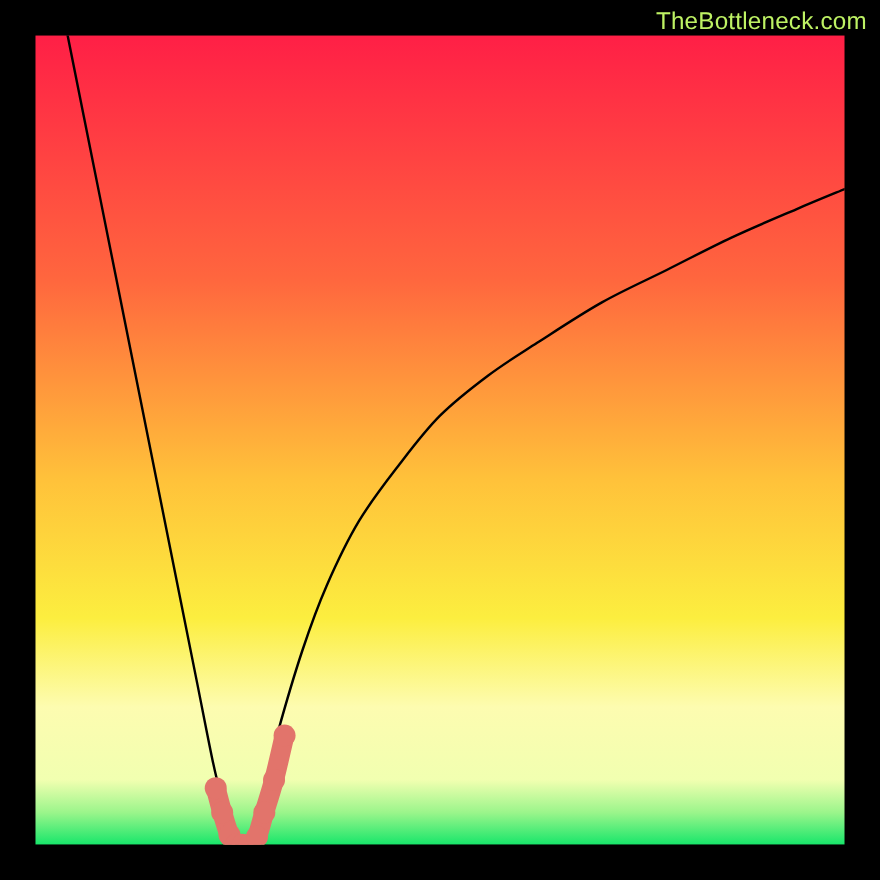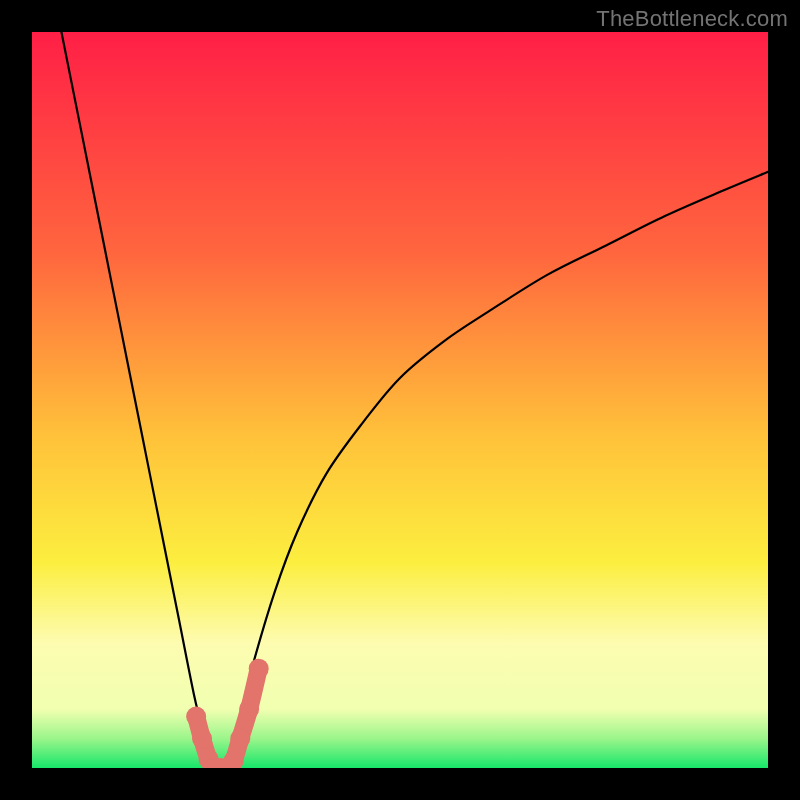--- a/index.html
+++ b/index.html
@@ -38,21 +38,21 @@
     position: absolute;
     left: 0;
     top: 0;
     width: 100%;
     height: 100%;
   }
   .watermark {
     position: absolute;
     top: 6px;
     right: 12px;
-    color: #737373;
+    color: #bef264;
     font-size: 22px;
     font-weight: 500;
     letter-spacing: 0.2px;
     user-select: none;
   }
 </style>
 </head>
 <body>
 
 <div class="frame">

